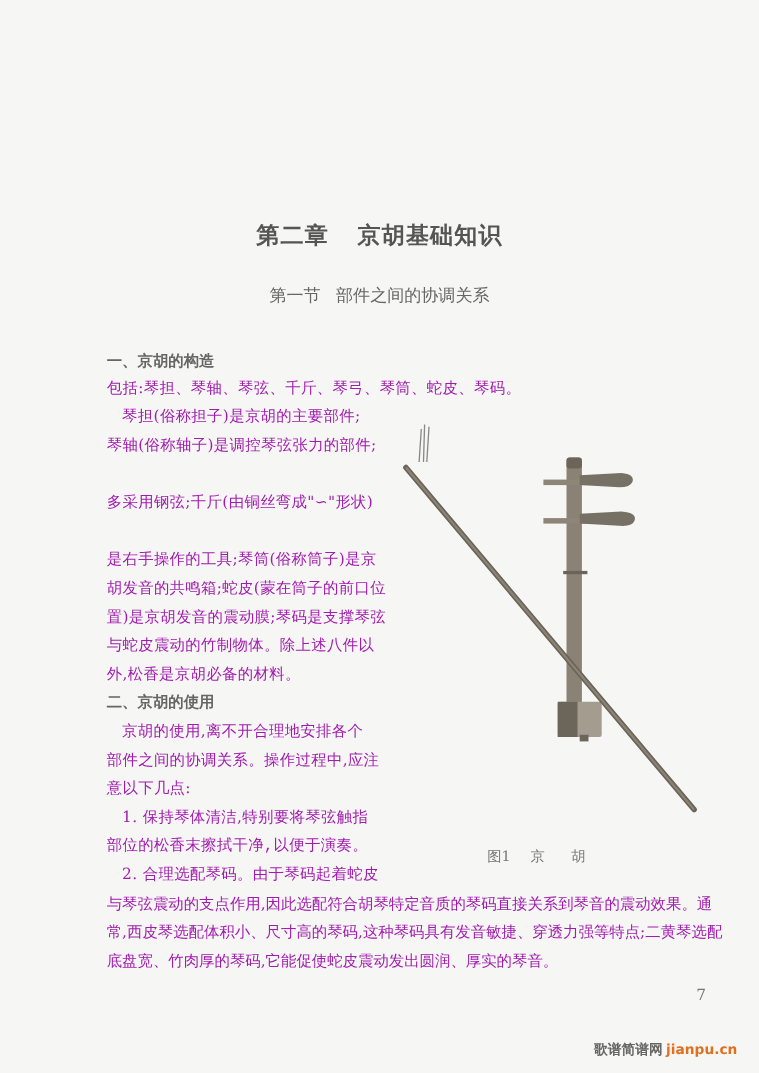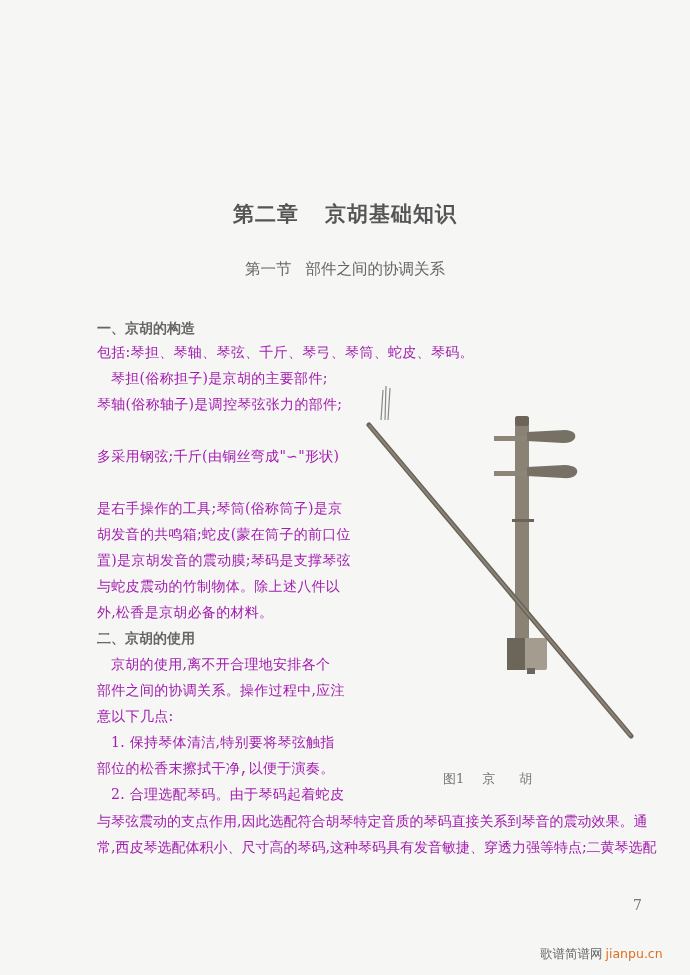--- a/index.html
+++ b/index.html
@@ -38,21 +38,21 @@
       position: absolute; left: 443px; top: 722px; font-size: 13px; color: #777;
       word-spacing: 0;
       margin-top: 48px;
     }
     .caption .sp { display: inline-block; width: 18px; }
     .caption .sp2 { display: inline-block; width: 24px; }
     .page-number {
       position: absolute; left: 633px; top: 897px; font-size: 14px; color: #777;
     }
     .watermark {
-      position: absolute; left: 540px; top: 946px; font-size: 12.5px; white-space: nowrap;
+      position: absolute; left: 540px; top: 946px; font-size: 12.5px; white-space: nowrap; font-weight: bold;
     }
     .watermark .cn { color: #666; font-family: "DejaVu Sans", sans-serif; }
     .watermark .en { color: #e07020; font-family: "DejaVu Sans", sans-serif; margin-left: 3px; }
   </style>
 </head>
 <body>
 
 <div class="page">
 
   <div class="chapter-title">
@@ -76,20 +76,21 @@
 
   <div class="h2" style="top:630px; padding-left:0;">二、京胡的使用</div>
   <div class="line" style="left:111px; top:656px;">京胡的使用,离不开合理地安排各个</div>
   <div class="line" style="left:97px; top:682px;">部件之间的协调关系。操作过程中,应注</div>
   <div class="line" style="left:97px; top:708px;">意以下几点:</div>
   <div class="line" style="left:111px; top:734px;">1. 保持琴体清洁,特别要将琴弦触指</div>
   <div class="line" style="left:97px; top:760px;font-family:Liberation Mono, monospace;">部位的松香末擦拭干净,以便于演奏。</div>
   <div class="line" style="left:111px; top:786px;">2. 合理选配琴码。由于琴码起着蛇皮</div>
   <div class="line" style="left:97px; top:813px; letter-spacing:0;">与琴弦震动的支点作用,因此选配符合胡琴特定音质的琴码直接关系到琴音的震动效果。通</div>
   <div class="line" style="left:97px; top:839px; letter-spacing:0;">常,西皮琴选配体积小、尺寸高的琴码,这种琴码具有发音敏捷、穿透力强等特点;二黄琴选配</div>
+  <div class="line" style="left:97px; top:865px; letter-spacing:0;">底盘宽、竹肉厚的琴码,它能促使蛇皮震动发出圆润、厚实的琴音。</div>
 
   <div class="figure">
     <svg width="290" height="380" viewBox="0 0 290 380">
 
       <path d="M26 50 L28 20 M30 50 L31 16 M33 50 L35 18" stroke="#888" stroke-width="1.2" fill="none"></path>
 
       <rect x="160" y="46" width="14" height="230" fill="#8a8275" rx="3"></rect>
       <rect x="160" y="46" width="14" height="10" fill="#6c6458" rx="3"></rect>
 
       <rect x="139" y="66" width="40" height="5" fill="#8d8678"></rect>

